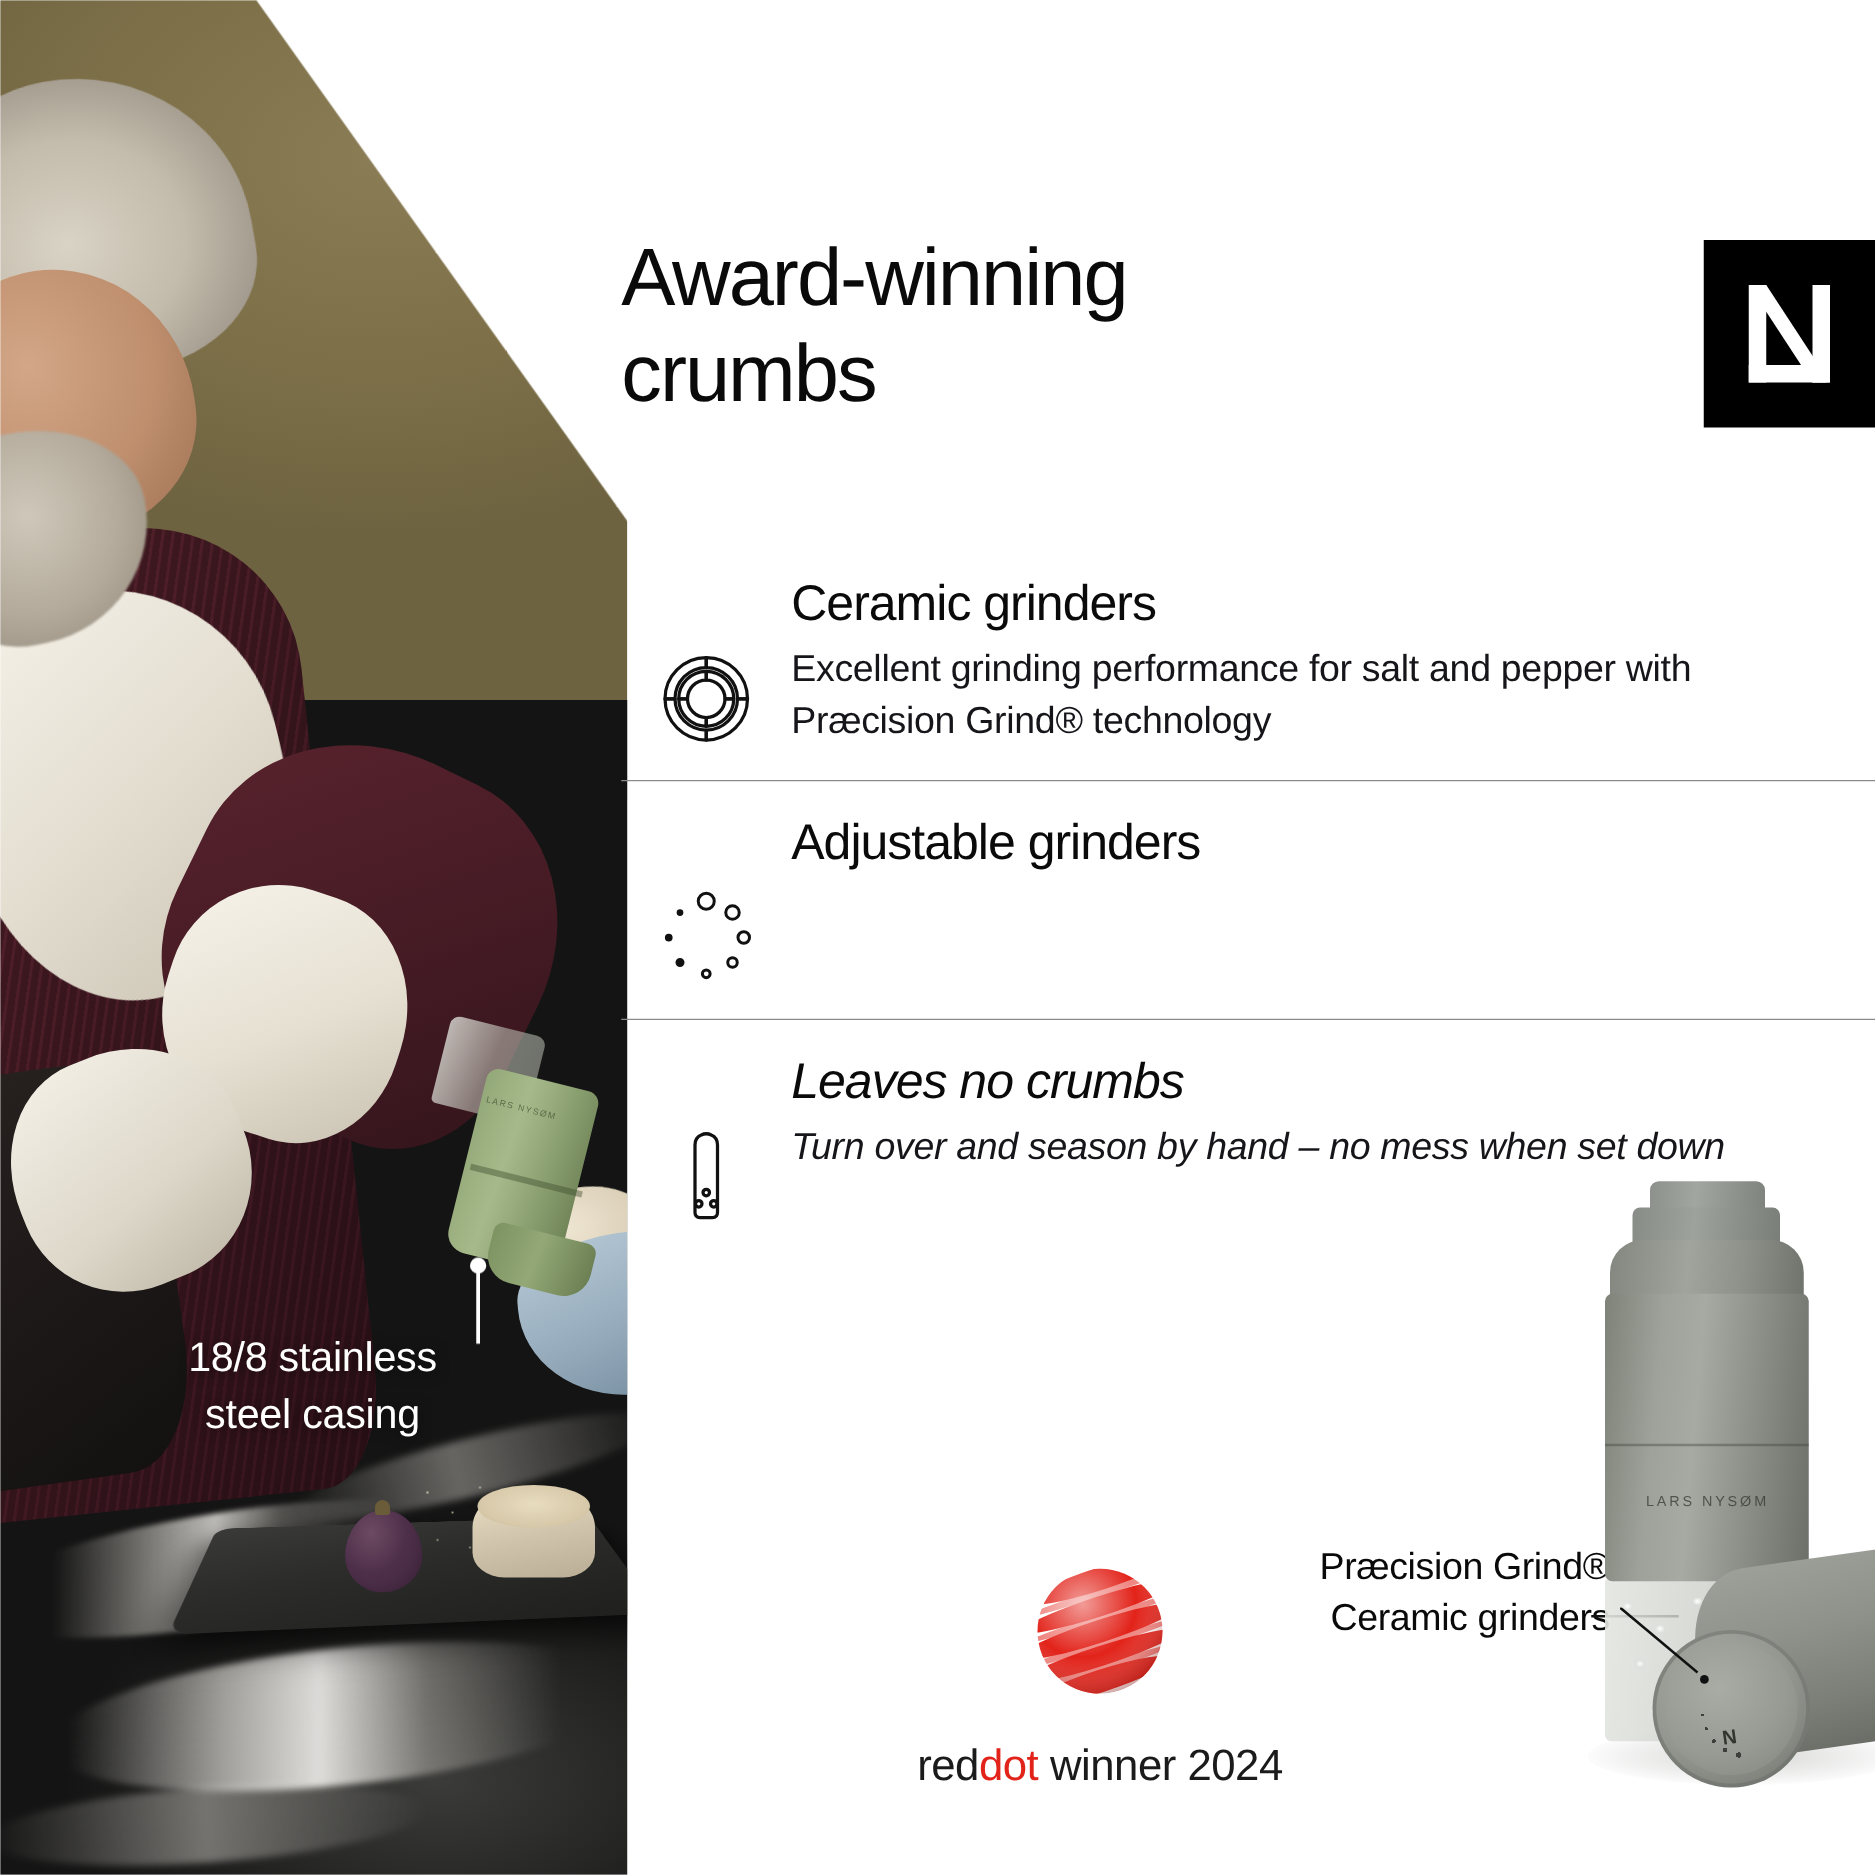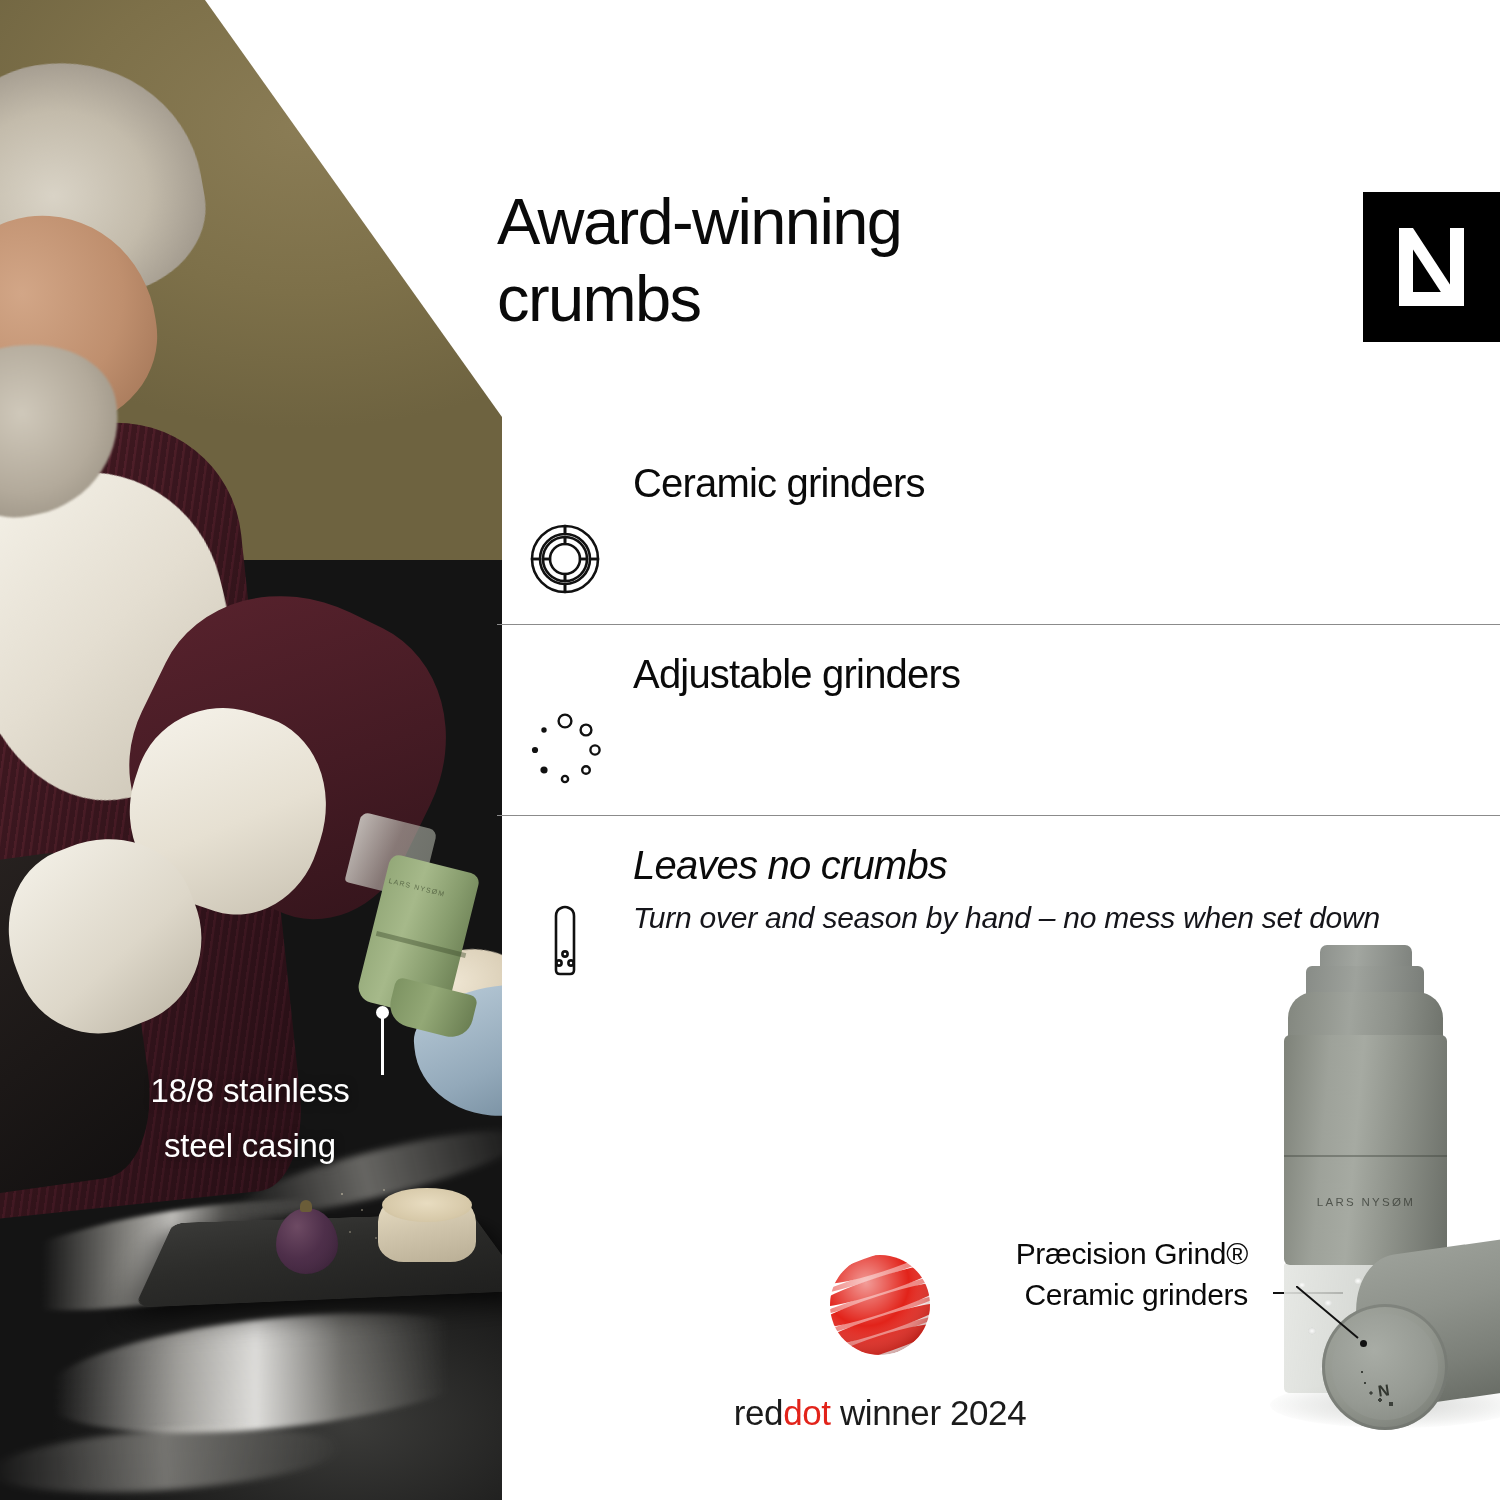--- a/index.html
+++ b/index.html
@@ -255,21 +255,21 @@
     border-radius: 50%;
     background: #ffffff;
   }
   #photo-callout-text {
     position: absolute;
     left: 40px; top: 1063px;
     width: 420px;
     text-align: center;
     color: #ffffff;
     font-size: 33px;
-    line-height: 55px;
+    line-height: 45px;
     letter-spacing: -.2px;
     text-shadow: 0 1px 10px rgba(0,0,0,.55);
   }
 
   
   #headline {
     position: absolute;
     left: 497px; top: 183px;
     width: 820px;
     font-size: 65px;
@@ -347,21 +347,21 @@
     font-size: 35px;
     letter-spacing: -.4px;
     color: #1b1b1b;
     white-space: nowrap;
   }
   #reddot-caption .dot { color: #e2231a; }
 
   
   #product-callout {
     position: absolute;
-    left: 908px; top: 1233px;
+    left: 948px; top: 1233px;
     width: 340px;
     text-align: right;
     font-size: 30px;
     line-height: 41px;
     letter-spacing: -.3px;
     color: #0a0a0a;
   }
   #product-callout-line {
     position: absolute;
     left: 1273px; top: 1292px;
@@ -551,20 +551,21 @@
           <path d="M39 72 A33 33 0 0 1 6 39 L14 39 A25 25 0 0 0 39 64 Z"></path>
           <path d="M6 39 A33 33 0 0 1 39 6 L39 14 A25 25 0 0 0 14 39 Z"></path>
           <path d="M39 17 A22 22 0 0 1 61 39 L54 39 A15 15 0 0 0 39 24 Z"></path>
           <path d="M61 39 A22 22 0 0 1 39 61 L39 54 A15 15 0 0 0 54 39 Z"></path>
           <path d="M39 61 A22 22 0 0 1 17 39 L24 39 A15 15 0 0 0 39 54 Z"></path>
           <path d="M17 39 A22 22 0 0 1 39 17 L39 24 A15 15 0 0 0 24 39 Z"></path>
         </svg>
       </div>
       <div class="feature-body">
         <div class="feature-title">Ceramic grinders</div>
+        <div class="feature-desc">Excellent grinding performance for salt and pepper with Præcision Grind® technology</div>
       </div>
     </div>
 
     <div class="feature-divider"></div>
 
     <div class="feature-row f2">
       <div class="feature-icon">
         <svg width="78" height="78" viewBox="0 0 78 78" fill="none" stroke="#111" stroke-width="2.4">
           <circle cx="39" cy="10" r="6.4"></circle>
           <circle cx="60" cy="19" r="5.4"></circle>

